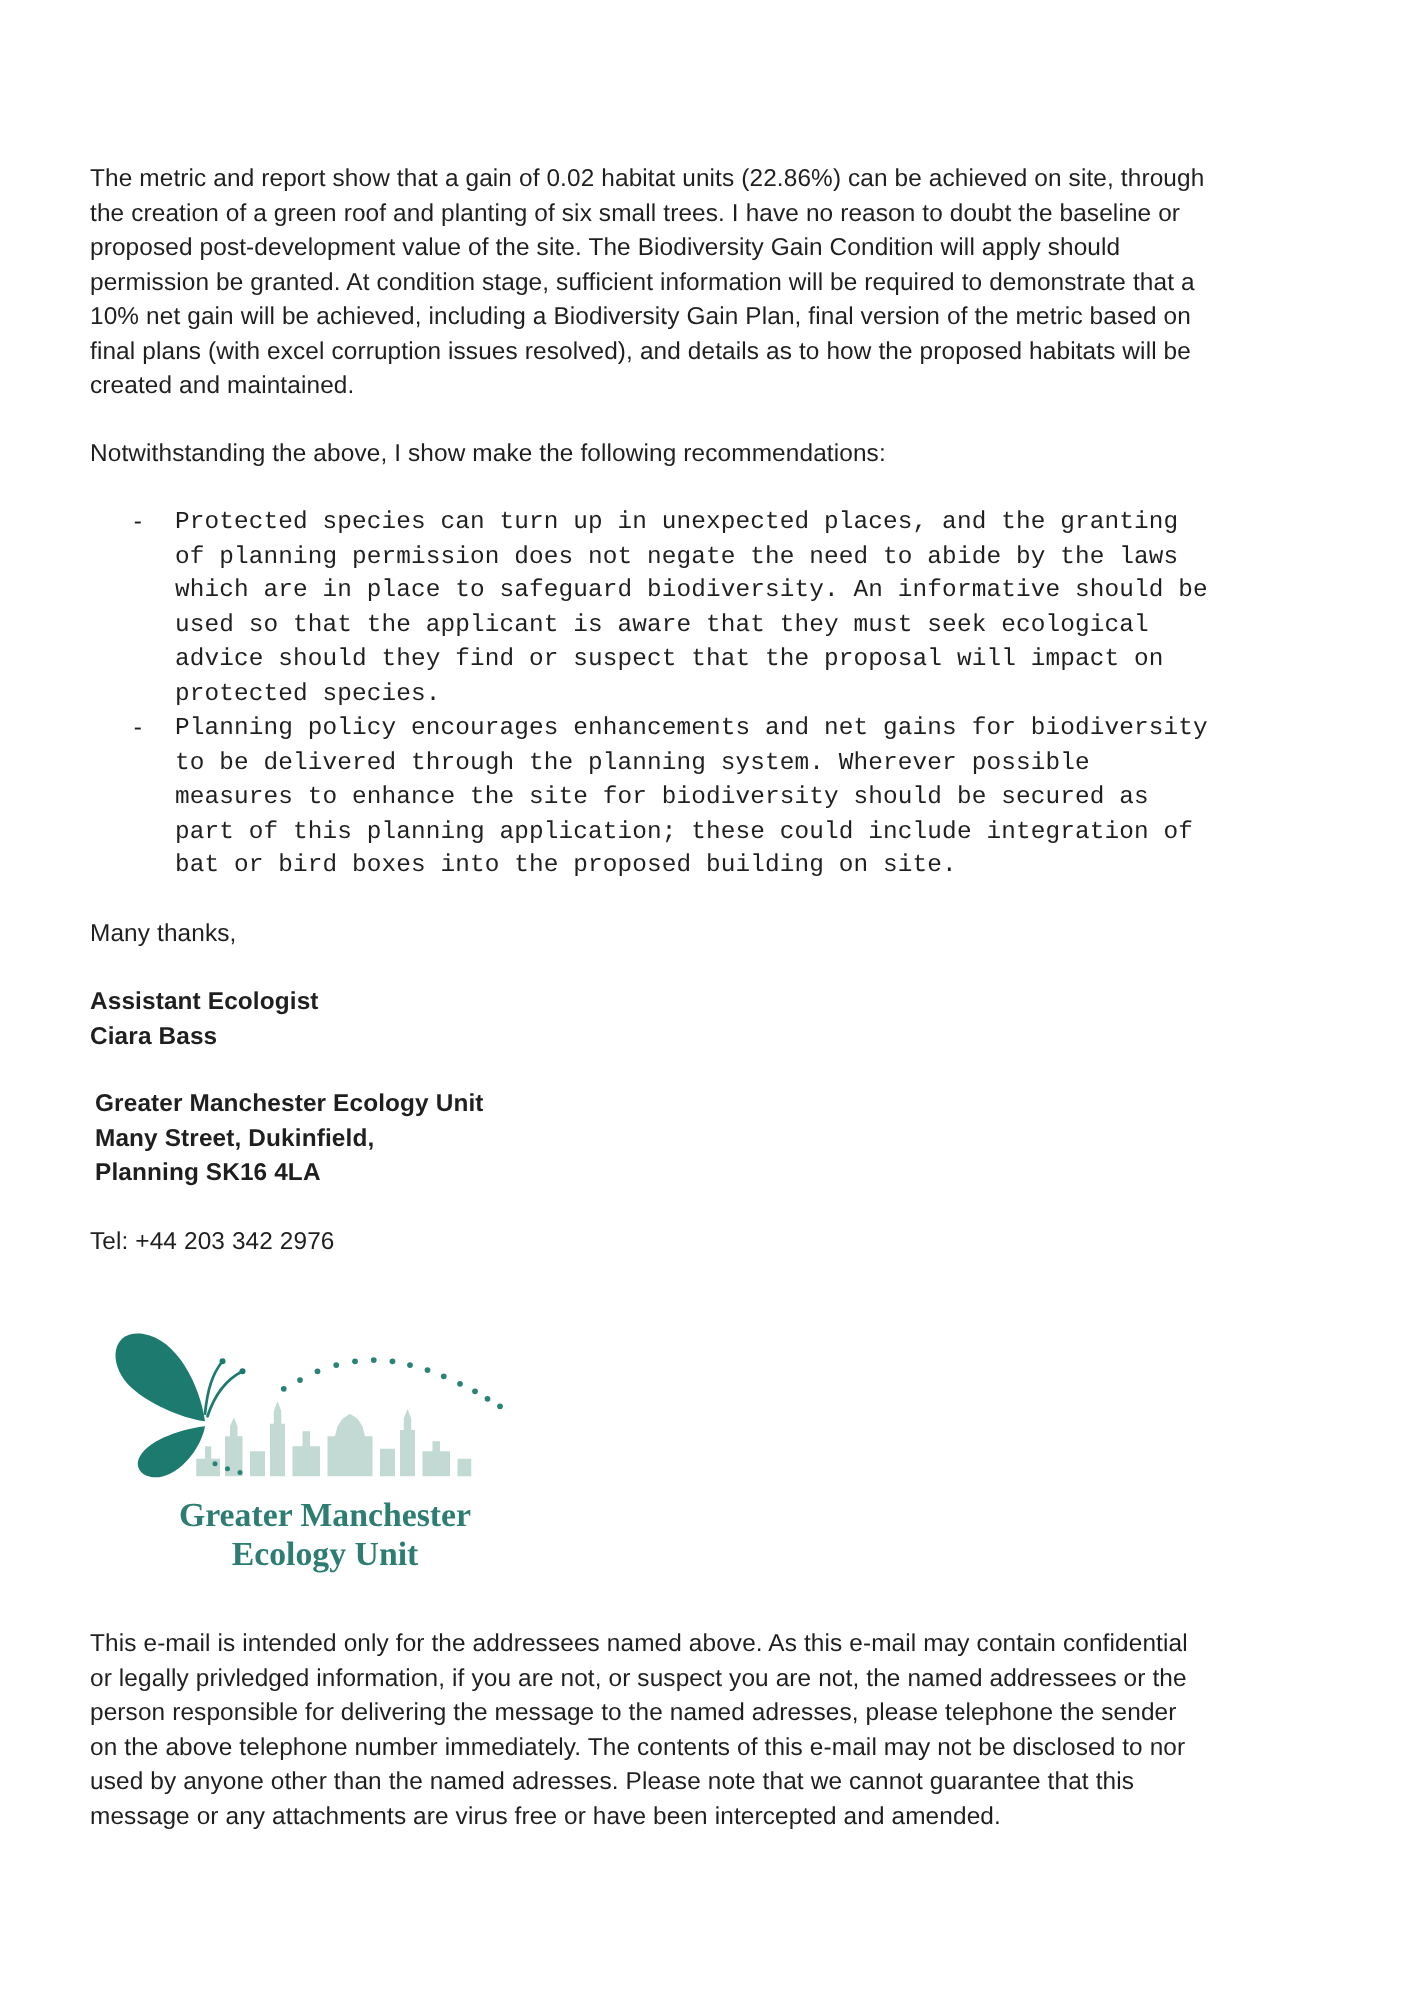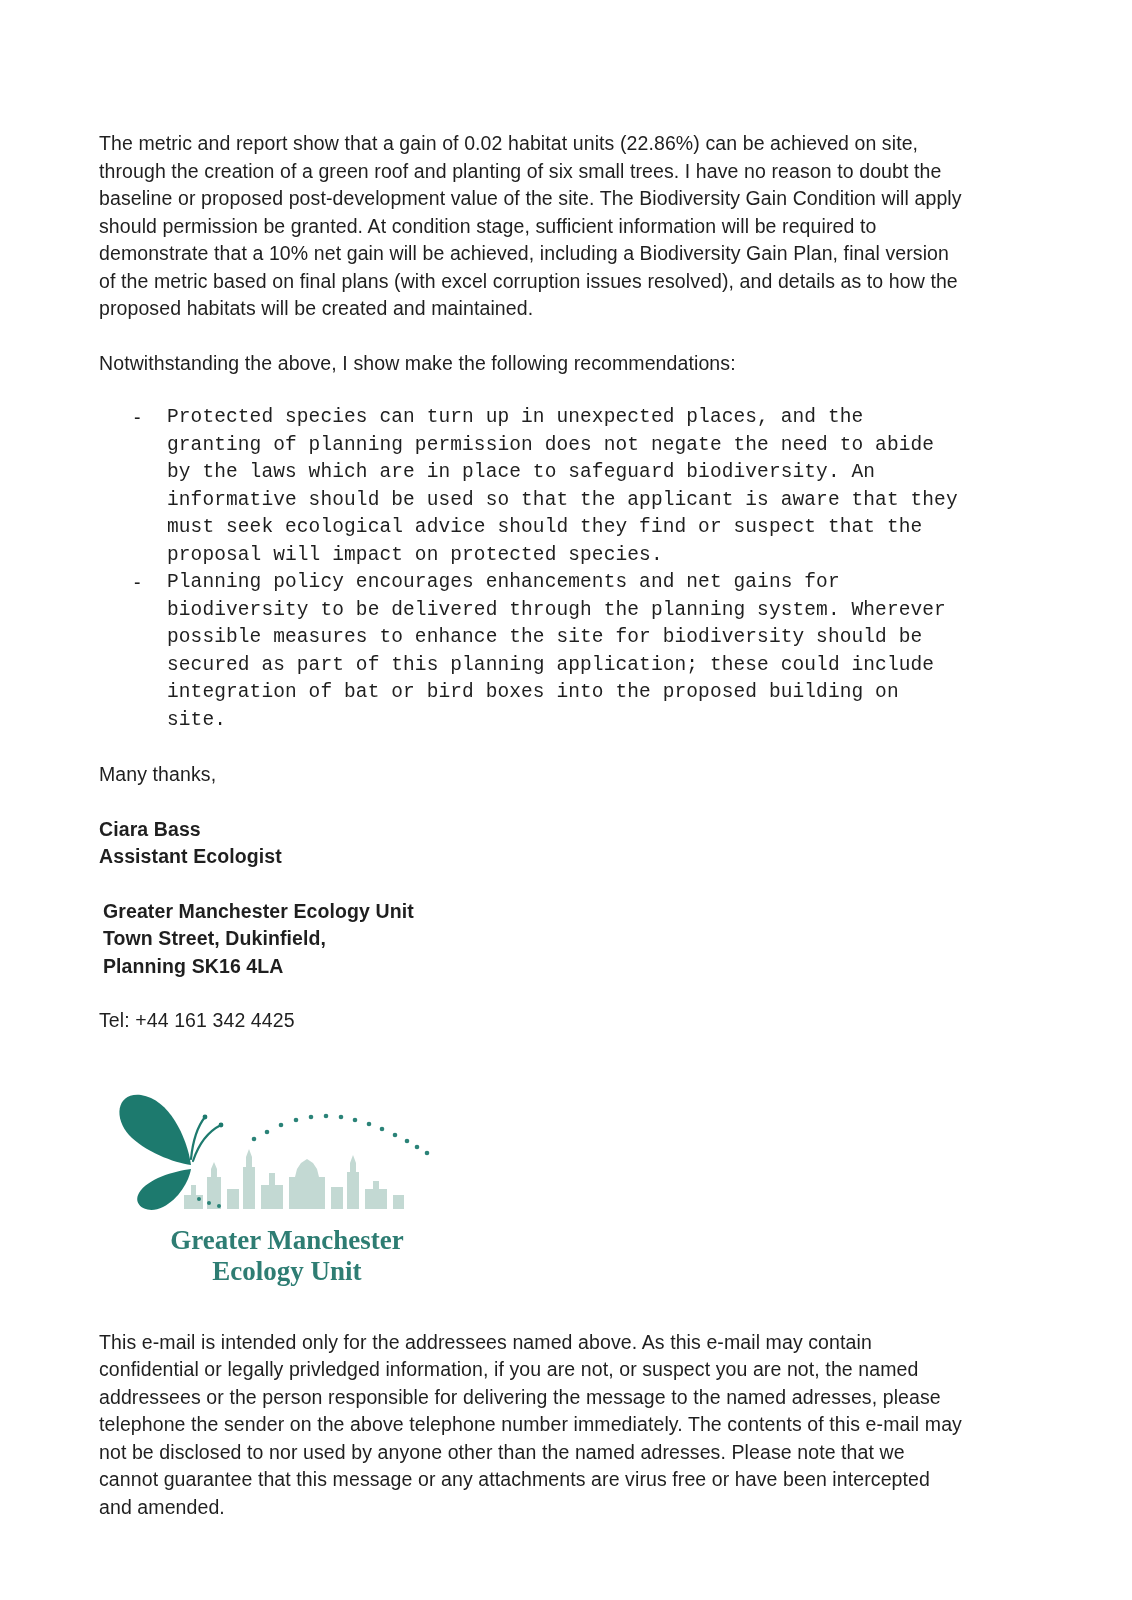--- a/index.html
+++ b/index.html
@@ -11,21 +11,21 @@
     width: 1132px;
     height: 1600px;
     font-family: "Liberation Sans", sans-serif;
     color: #1f1f1f;
     overflow: hidden;
   }
   .page {
     box-sizing: border-box;
     width: 1132px;
     height: 1600px;
-    padding: 130px 165px 40px 99px;
+    padding: 130px 165px 40px 72px;
   }
   .body-text {
     font-size: 19.5px;
     line-height: 27.5px;
     letter-spacing: 0.1px;
   }
   p.para {
     margin: 0 0 27px 0;
   }
   .bullet-list {
@@ -83,31 +83,31 @@
     </div>
     <div class="bullet-item">
       <span class="bullet-dash">-</span>
       <span class="bullet-text">Planning policy encourages enhancements and net gains for biodiversity to be delivered through the planning system. Wherever possible measures to enhance the site for biodiversity should be secured as part of this planning application; these could include integration of bat or bird boxes into the proposed building on site.</span>
     </div>
   </div>
 
   <p class="para body-text closing">Many thanks,</p>
 
   <div class="sig-block body-text">
+    <div>Assistant Ecologist</div>
     <div>Ciara Bass</div>
-    <div>Assistant Ecologist</div>
   </div>
 
   <div class="org-block body-text">
     <div>Greater Manchester Ecology Unit</div>
-    <div>Town Street, Dukinfield,</div>
+    <div>Many Street, Dukinfield,</div>
     <div>Planning SK16 4LA</div>
   </div>
 
-  <p class="para body-text tel-line">Tel: +44 161 342 4425</p>
+  <p class="para body-text tel-line">Tel: +44 203 342 2976</p>
 
   <div class="logo-wrap">
     <svg width="380" height="218" viewBox="0 0 380 218" xmlns="http://www.w3.org/2000/svg">
 
       <path fill="#c3d9d3" d="M85 132 L85 118 L92 118 L92 108 L97 108 L97 118 L104 118 L104 132
         L108 132 L108 100 L112 100 L112 92 L115 85 L118 92 L118 100 L122 100 L122 132
         L128 132 L128 112 L140 112 L140 132
         L144 132 L144 90 L147 90 L147 80 L150 72 L153 80 L153 90 L156 90 L156 132
         L162 132 L162 108 L170 108 L170 96 L176 96 L176 108 L184 108 L184 132
         L190 132 L190 100 L196 100 L198 92 L202 86 L208 82 L214 86 L218 92 L220 100 L226 100 L226 132

